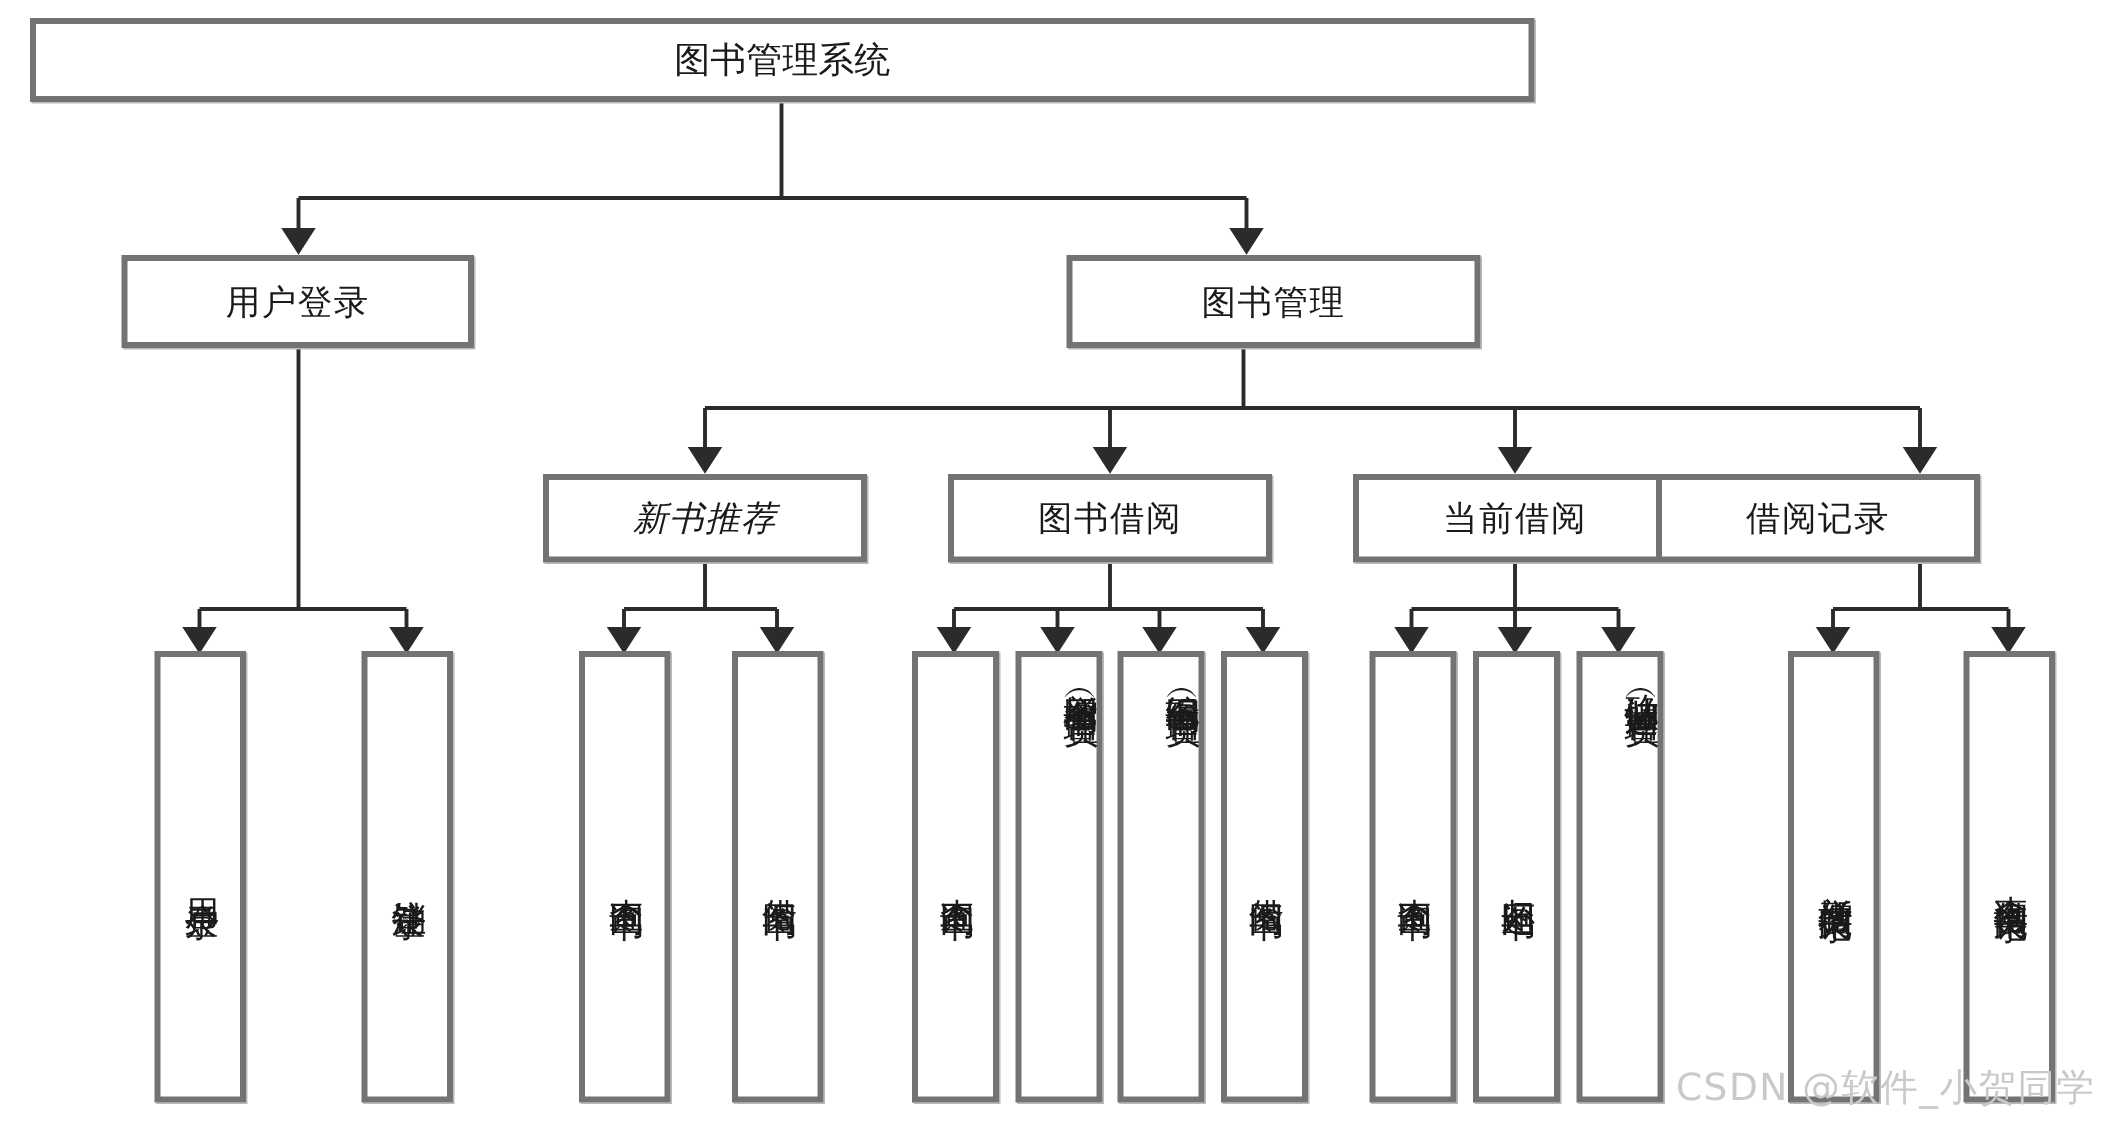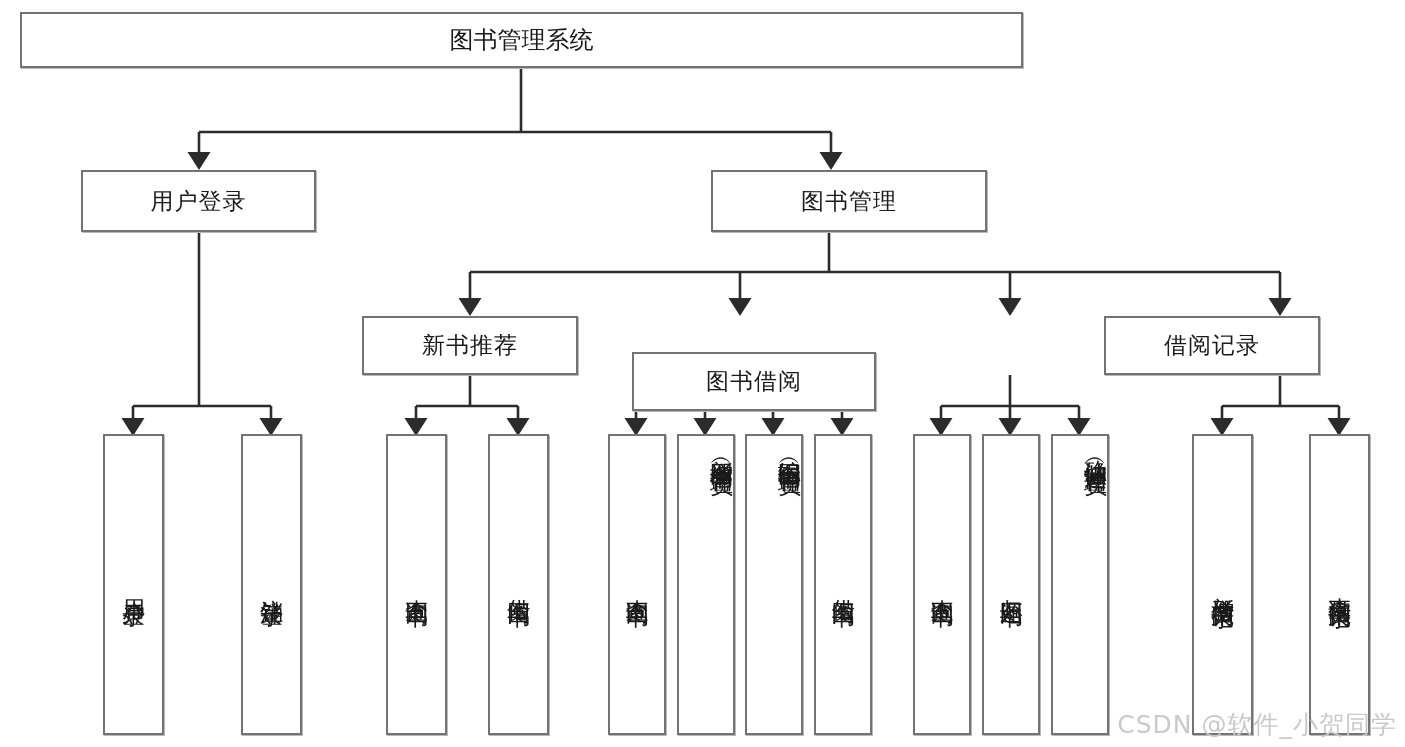--- a/index.html
+++ b/index.html
@@ -11,21 +11,21 @@
   }
   #canvas{position:relative;width:1405px;height:747px;}
 
   
   #wires{position:absolute;left:0;top:0;width:1405px;height:747px;}
 
   .node{
     position:absolute;
     box-sizing:border-box;
     background:#ffffff;
-    border:2px solid #737373;
+    border:4px solid #737373;
     box-shadow:1px 1px 0 #b9b9b9;
     display:flex;
     align-items:center;
     justify-content:center;
     color:#1a1a1a;
   }
   .node.h{ font-size:23px; letter-spacing:1px; }
   .node.root{ font-size:24px; }
 
   
@@ -117,25 +117,28 @@
     <span>图书管理系统</span>
   </div>
 
   <div class="node h" style="left:81px;top:170px;width:235px;height:62px;">
     <span>用户登录</span>
   </div>
   <div class="node h" style="left:711px;top:170px;width:276px;height:62px;">
     <span>图书管理</span>
   </div>
 
-  <div class="node h" style="left:362px;top:316px;width:216px;height:59px;">
+  <div class="node h" style="left:362px;top:316px;width:216px;height:59px;font-style:italic;">
     <span>新书推荐</span>
   </div>
-  <div class="node h" style="left:632px;top:316px;width:244px;height:59px;margin-top:36px;">
+  <div class="node h" style="left:632px;top:316px;width:216px;height:59px;">
     <span>图书借阅</span>
+  </div>
+  <div class="node h" style="left:902px;top:316px;width:216px;height:59px;">
+    <span>当前借阅</span>
   </div>
   <div class="node h" style="left:1104px;top:316px;width:216px;height:59px;">
     <span>借阅记录</span>
   </div>
 
   <div class="node v mid" style="left:103px;top:434px;width:61px;height:301px;">
     <span class="vtext">用户登录</span>
   </div>
   <div class="node v mid" style="left:241px;top:434px;width:61px;height:301px;">
     <span class="vtext">注销登录</span>

